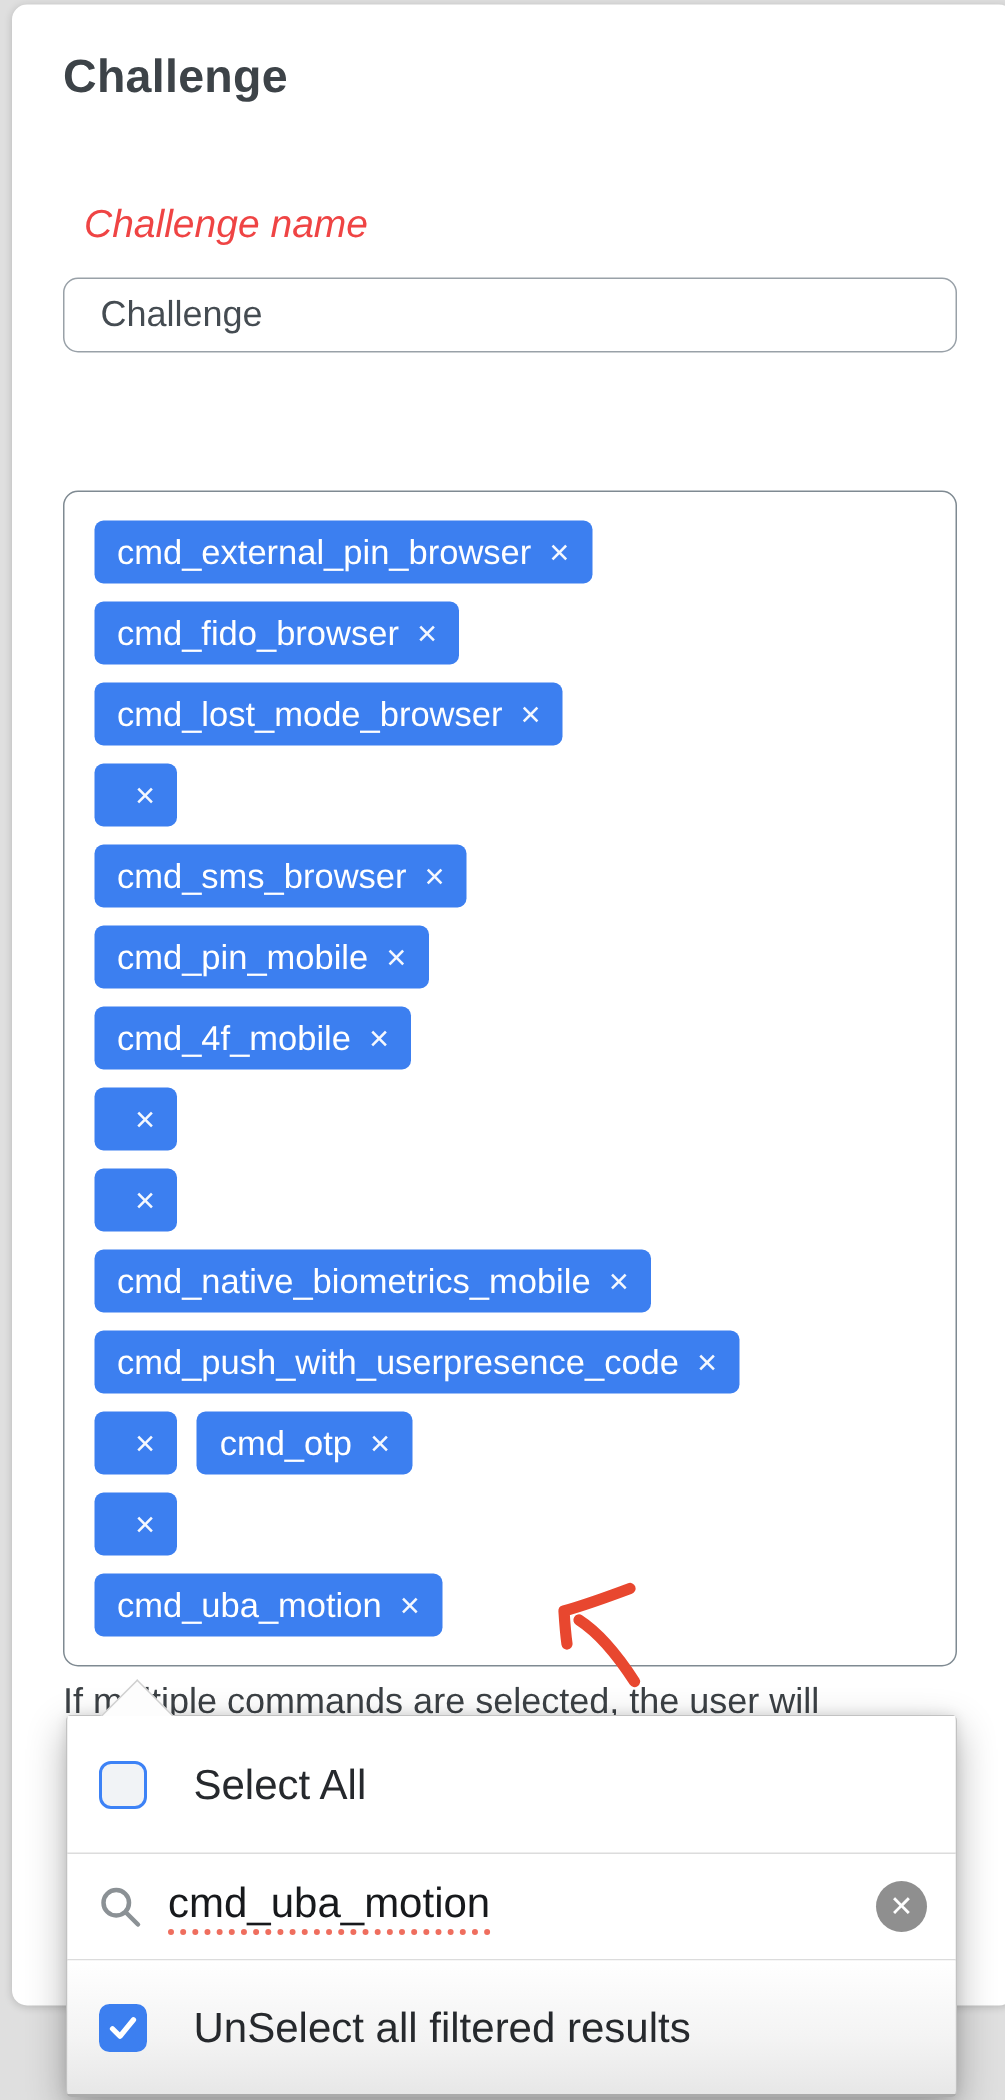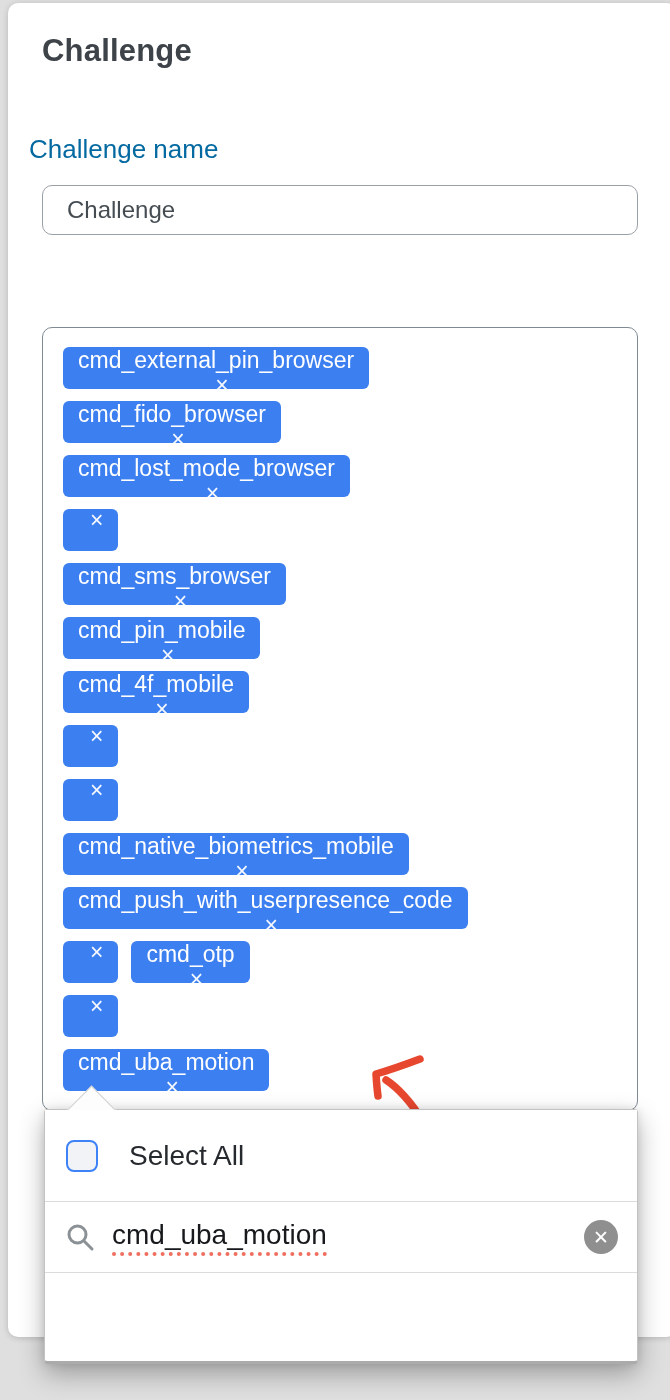--- a/index.html
+++ b/index.html
@@ -13,53 +13,53 @@
     position:absolute;left:8px;top:3px;width:668px;height:1334px;
     background:#ffffff;border-radius:10px;
     box-shadow:0 1px 6px rgba(0,0,0,0.18);
     z-index:1;
   }
   .page-title{
     position:absolute;left:34px;top:30px;
     font-size:31px;font-weight:700;color:#3d4348;letter-spacing:0.2px;
   }
   .field-label{
-    position:absolute;left:21px;
-    font-size:26px;font-weight:400;color:#0369a1;
+    position:absolute;left:48px;
+    font-size:26px;font-weight:400;color:#ef4444;font-style:italic;
   }
   .label-name{top:131px;}
   .label-commands{top:274px;}
   .text-input{
     position:absolute;left:34px;top:182px;width:596px;height:50px;
     box-sizing:border-box;border:1.5px solid #99a1a8;border-radius:10px;
     padding:0 0 0 24px;font-size:24px;color:#454c52;background:#fff;
     font-family:inherit;outline:none;
   }
   .commands-box{
     position:absolute;left:34px;top:324px;width:596px;height:784px;
     box-sizing:border-box;border:1.5px solid #7f8a92;border-radius:10px;
     padding:19px 14px 0 20px;display:flex;flex-direction:column;gap:12px;
     overflow:hidden;background:#fff;
   }
   .chip-row{display:flex;gap:13px;}
   .chip{
     display:inline-flex;align-items:center;height:42px;
     padding:0 15px;border-radius:6px;background:#3c7ff0;
-    color:#ffffff;font-size:23px;white-space:nowrap;cursor:pointer;flex-direction:column;
+    color:#ffffff;font-size:23px;white-space:nowrap;cursor:pointer;
   }
   .chip .chip-x{
     margin-left:12px;font-size:23px;line-height:1;opacity:0.95;
   }
   .help-text{
     position:absolute;left:34px;top:1118px;width:680px;
     font-size:24px;color:#3c4145;white-space:nowrap;overflow:hidden;
   }
   .hand-arrow{position:absolute;left:352px;top:1049px;z-index:4;}
   .dropdown{
-    position:absolute;left:44px;top:1109px;width:594px;height:255px;
+    position:absolute;left:44px;top:1143px;width:594px;height:255px;
     background:#ffffff;border:1px solid #c2c2c2;border-bottom:3px solid #ababab;
     border-radius:4px;box-sizing:border-box;
     box-shadow:0 10px 26px rgba(0,0,0,0.30),0 0 8px rgba(0,0,0,0.10);
     z-index:5;
   }
   .dd-caret{
     position:absolute;left:26px;top:-16px;width:40px;height:40px;
     background:#fdfdfd;transform:rotate(45deg);
     border-left:1px solid #cfcfcf;border-top:1px solid #cfcfcf;
     z-index:0;
@@ -219,15 +219,23 @@
         <line x1="19" y1="19" x2="27" y2="27" stroke="#8b9195" stroke-width="3" stroke-linecap="round"></line>
       </svg>
       <span class="search-text">cmd_uba_motion</span>
       <div class="clear-btn">
         <span>✕</span>
       </div>
     </div>
 
     <div class="dd-divider"></div>
 
+    <div class="dd-row dd-row-unselect">
+      <div class="checkbox checked">
+        <svg width="22" height="22" viewBox="0 0 22 22">
+          <path d="M4,11.5 L9,16.5 L18,5.5" fill="none" stroke="#ffffff" stroke-width="3.5" stroke-linecap="round" stroke-linejoin="round"></path>
+        </svg>
+      </div>
+      <div class="dd-label">UnSelect all filtered results</div>
+    </div>
 
   </div>
 </div>
 
 </body></html>

